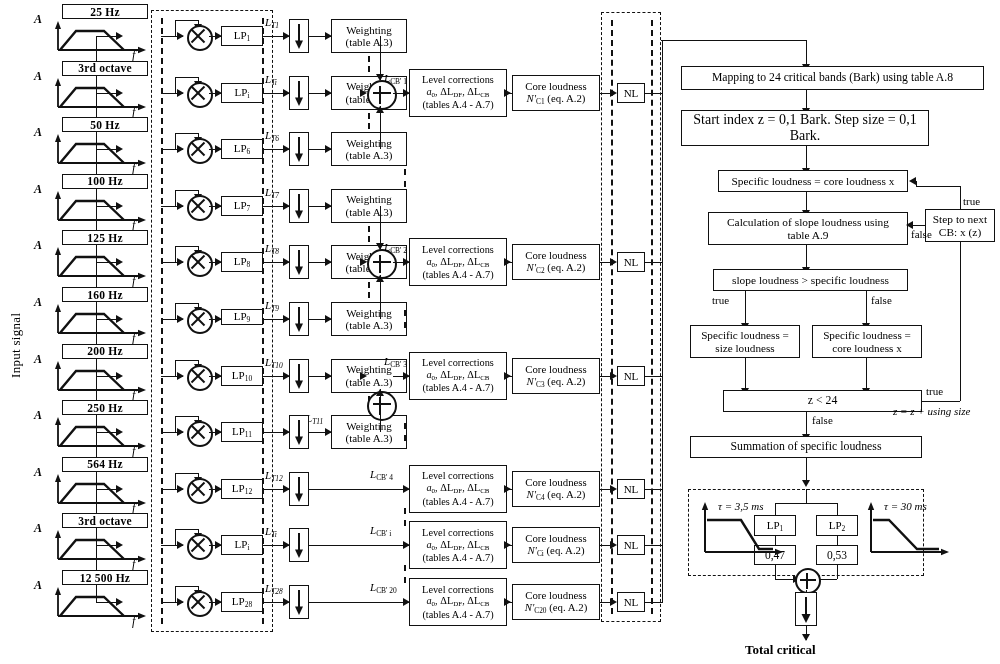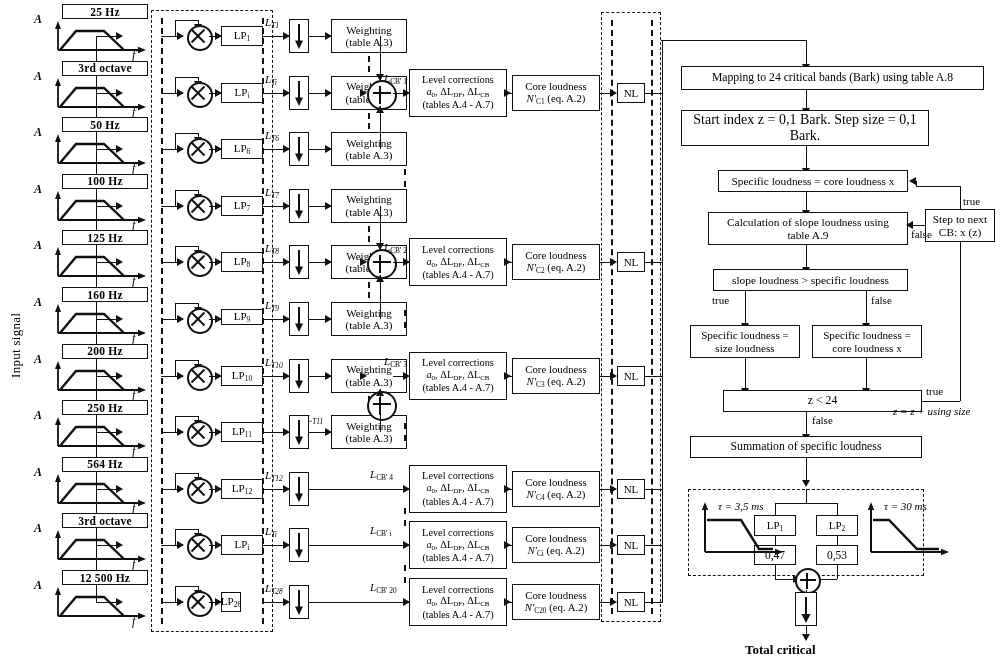--- a/index.html
+++ b/index.html
@@ -482,21 +482,21 @@
       <div class="vl" style="left:198px;top:586px;height:8px;"></div>
       <div class="ar-d" style="left:194px;top:590px;"></div>
       <div class="circ" style="left:187px;top:591px;width:22px;height:22px;">
         <svg style="position:absolute;left:-2px;top:-2px;" width="22" height="22">
           <line x1="4.5" y1="4.5" x2="17.5" y2="17.5" stroke="#111" stroke-width="2"></line>
           <line x1="17.5" y1="4.5" x2="4.5" y2="17.5" stroke="#111" stroke-width="2"></line>
         </svg>
       </div>
       <div class="hl" style="left:209px;top:602px;width:12px;"></div>
       <div class="ar-r" style="left:215px;top:598px;"></div>
-      <div class="smallbox" style="left:221px;top:592px;width:20px;height:20px;">
+      <div class="smallbox" style="left:221px;top:592px;width:42px;height:20px;">
         <span>LP<sub>28</sub></span>
       </div>
       <div class="hl" style="left:263px;top:602px;width:26px;"></div>
       <div class="ar-r" style="left:283px;top:598px;"></div>
       <div class="lbl" style="left:265px;top:582px;font-size:11px;font-style:italic;"><span class="it">L</span><sub>T28</sub></div>
       <div class="dnbox" style="left:289px;top:585px;width:20px;height:34px;"></div>
       <svg style="position:absolute;left:289px;top:585px;" width="20" height="34">
         <line x1="10" y1="5" x2="10" y2="24" stroke="#111" stroke-width="2"></line>
         <polygon points="10,30 6,21.5 14,21.5" fill="#111"></polygon>
       </svg>

